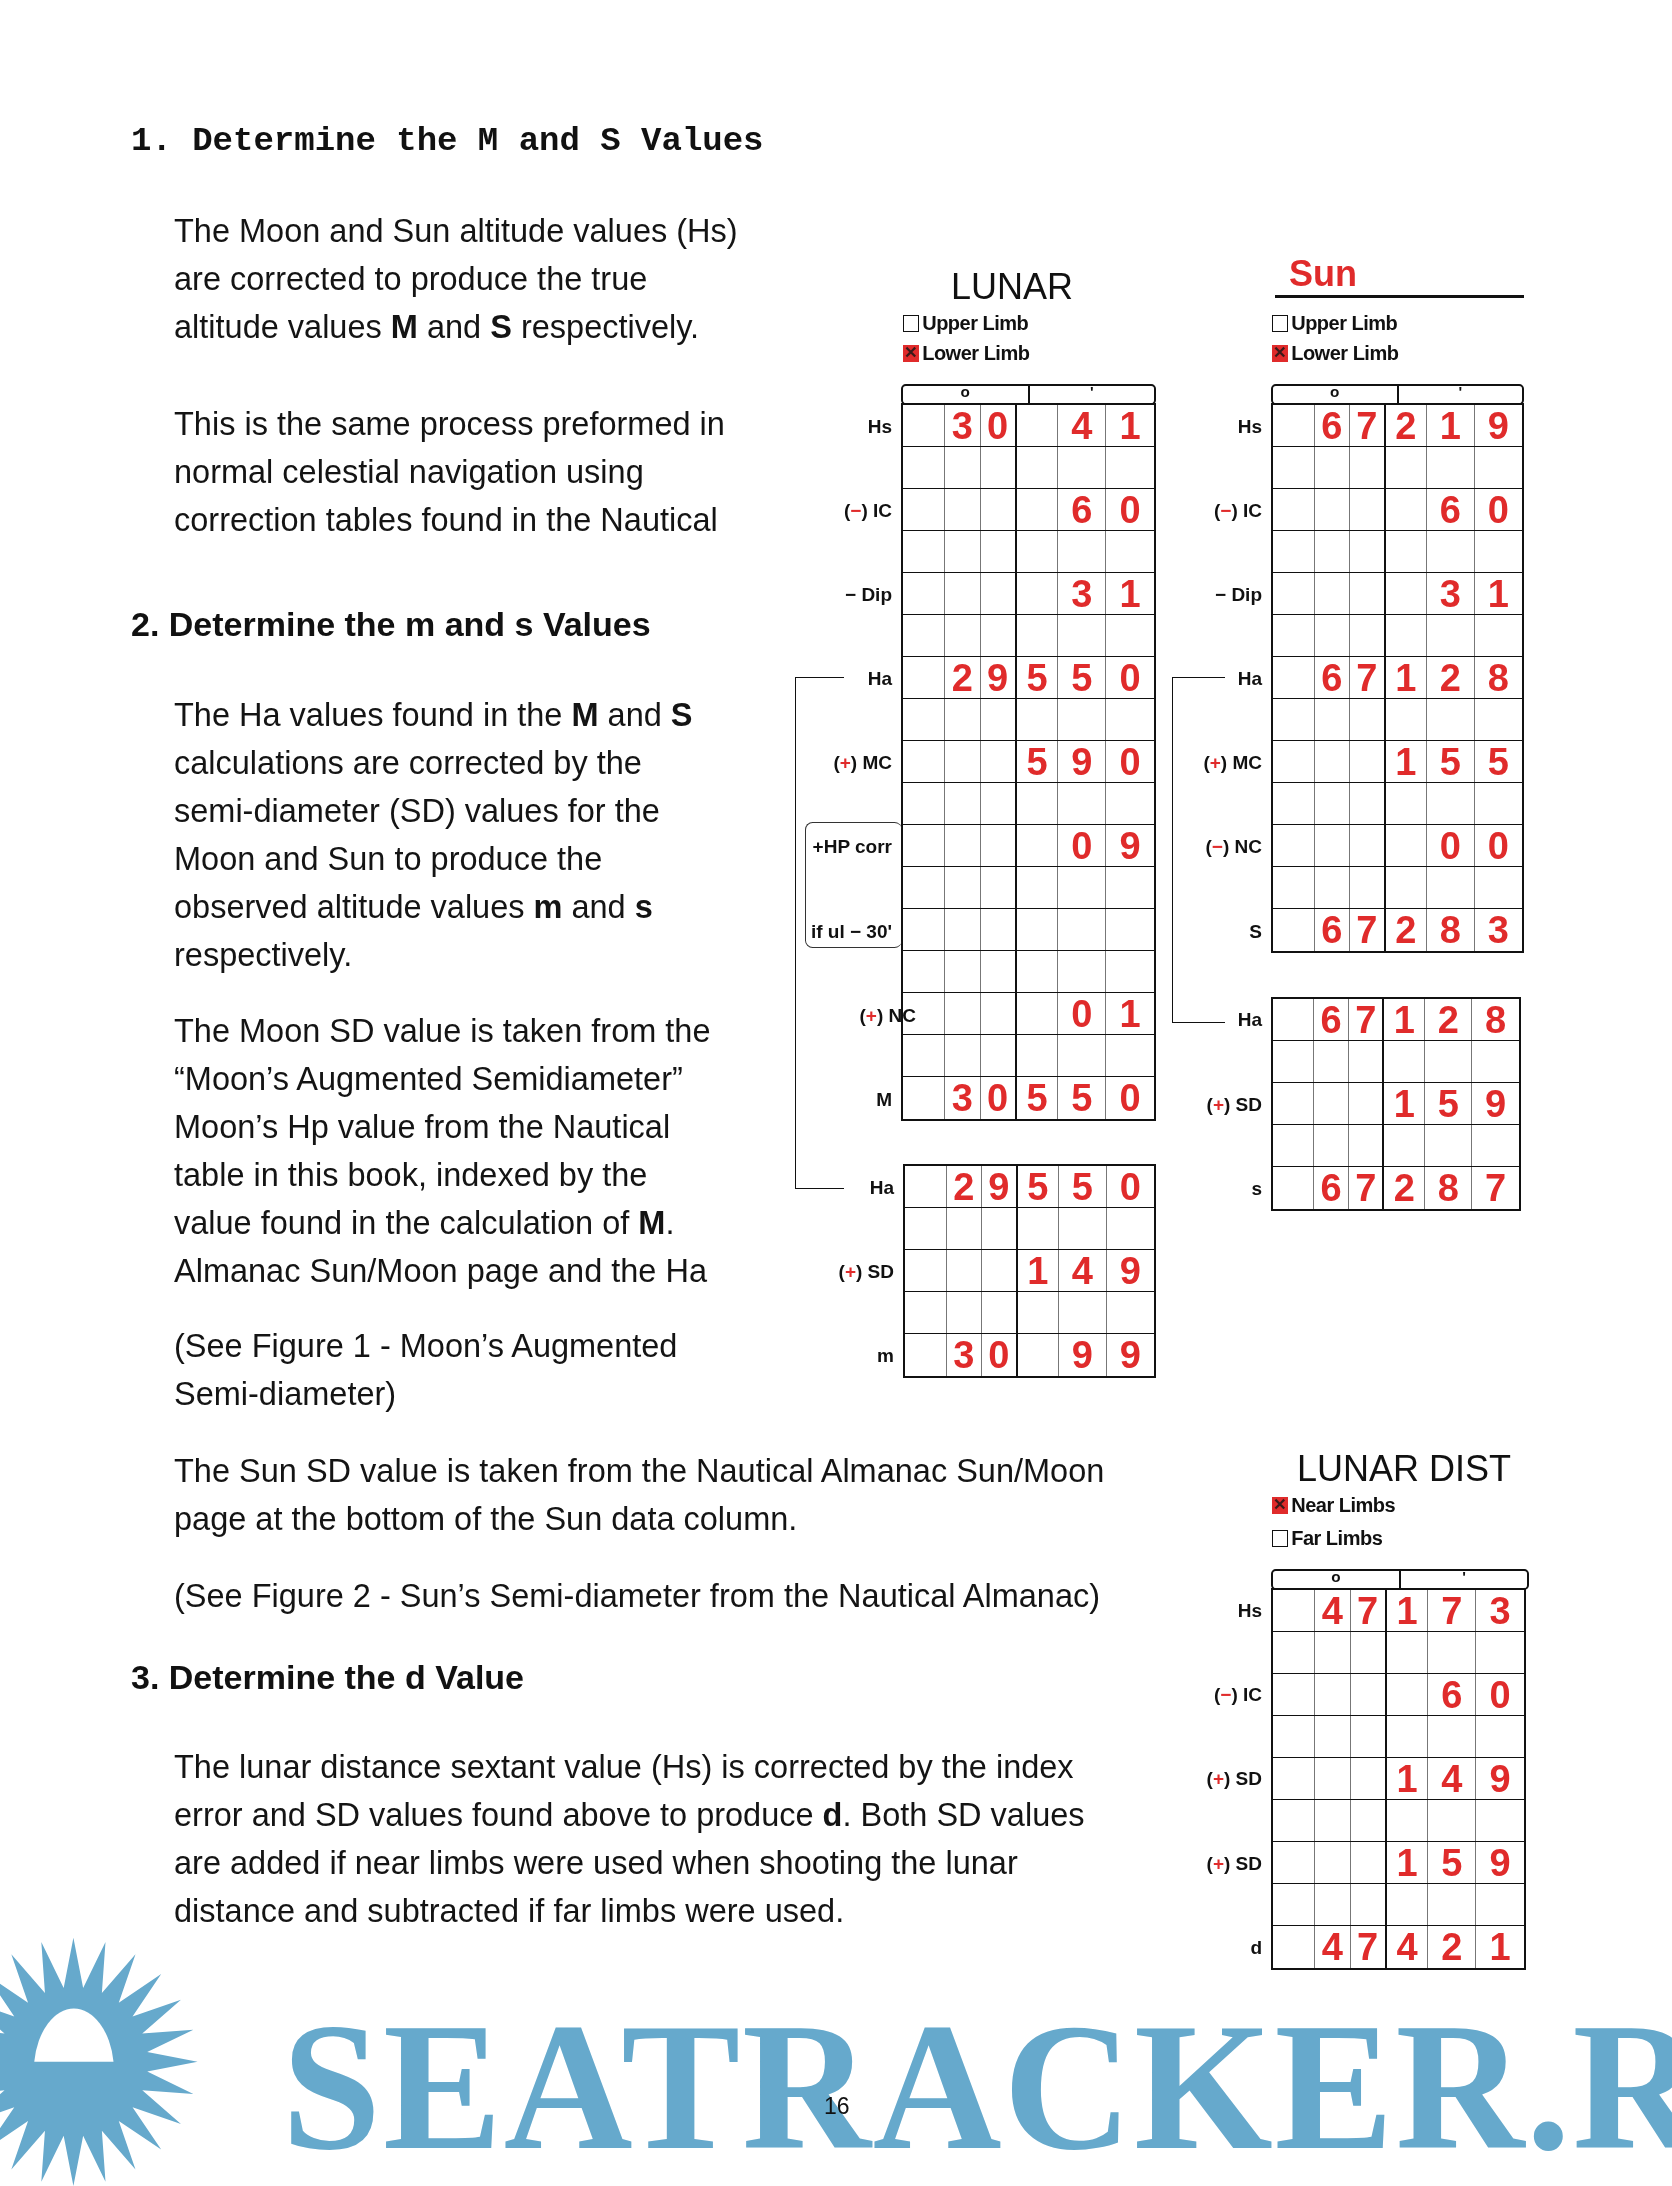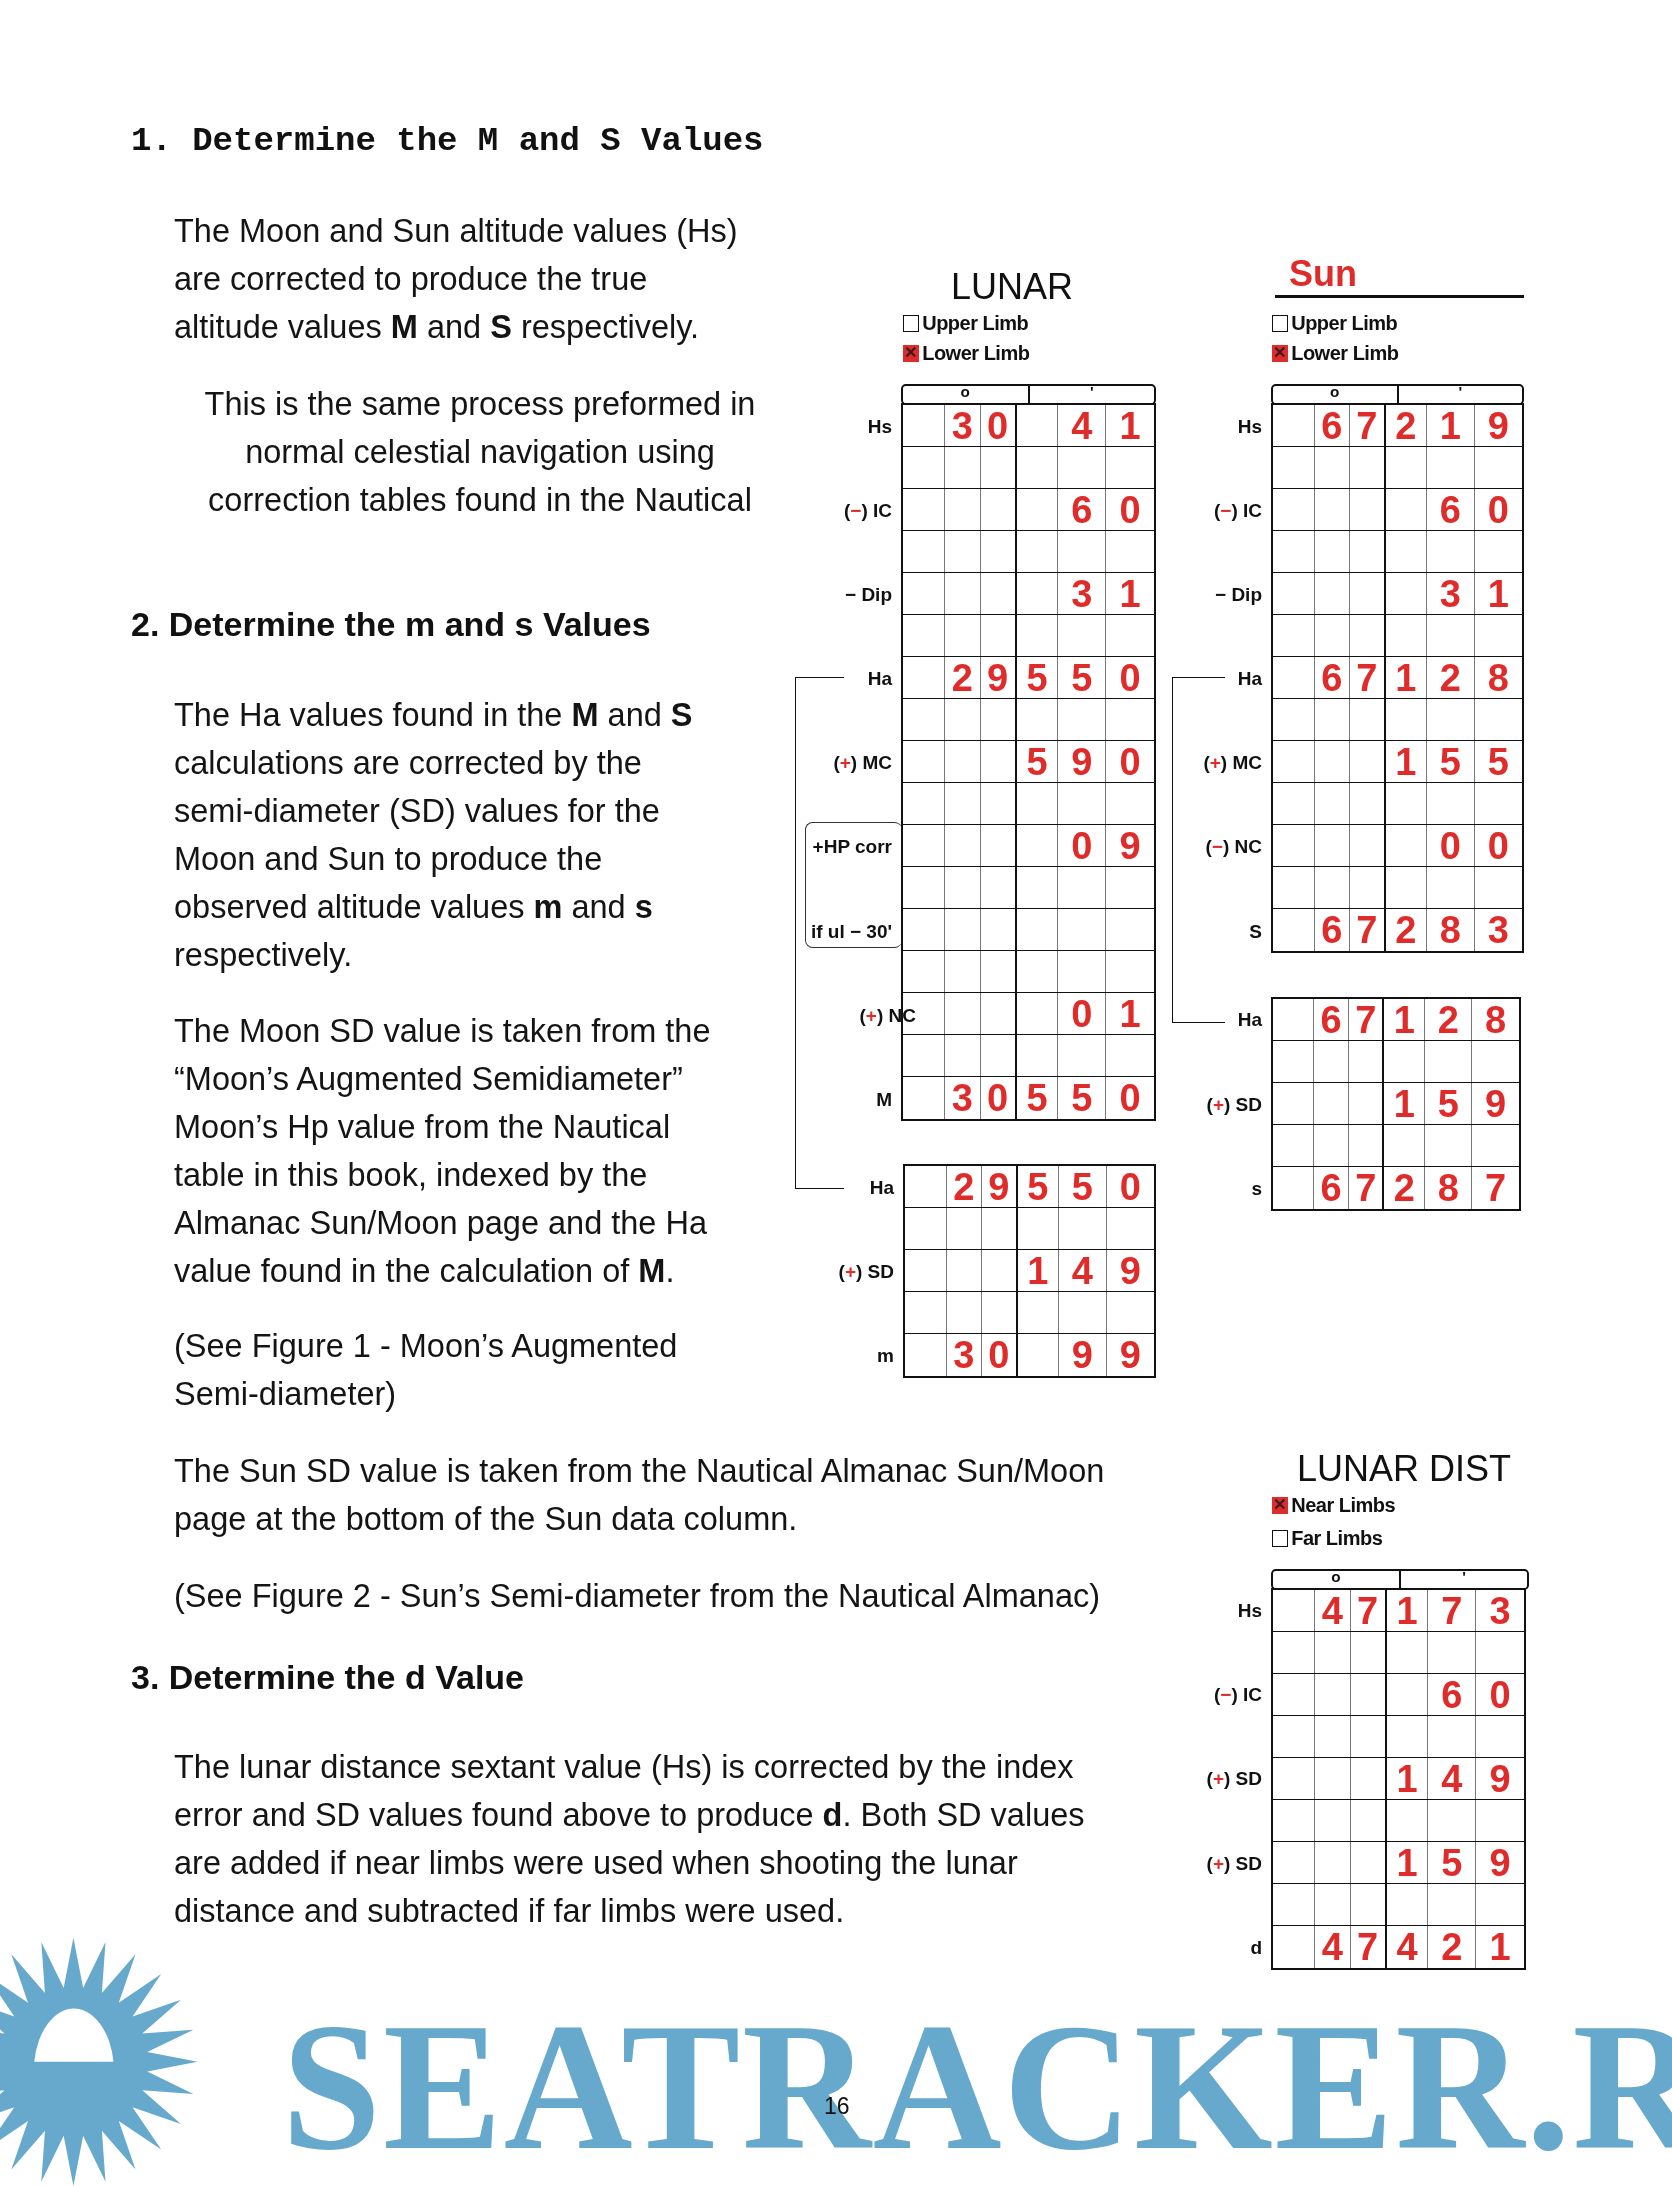--- a/index.html
+++ b/index.html
@@ -37,21 +37,21 @@
 <body>
 
 <div class="h" style="top:122px;font-family:Liberation Mono, monospace;">1. Determine the M and S Values</div>
 
 <div class="txt" style="top:207px;width:612px;">
   <div>The Moon and Sun altitude values (Hs)</div>
   <div>are corrected to produce the true</div>
   <div><span>altitude values </span><b>M</b><span> and </span><b>S</b><span> respectively.</span></div>
 </div>
 
-<div class="txt" style="top:380px;width:612px;text-align:center;">
+<div class="txt" style="top:400px;width:612px;">
   <div>This is the same process preformed in</div>
   <div>normal celestial navigation using</div>
   <div>correction tables found in the Nautical</div>
 </div>
 
 <div class="h" style="top:605px;">2.  Determine the m and s Values</div>
 
 <div class="txt" style="top:691px;width:612px;">
   <div><span>The Ha values found in the </span><b>M</b><span> and </span><b>S</b></div>
   <div>calculations are corrected by the</div>
@@ -59,22 +59,22 @@
   <div>Moon and Sun to produce the</div>
   <div><span>observed altitude values </span><b>m</b><span> and </span><b>s</b></div>
   <div>respectively.</div>
 </div>
 
 <div class="txt" style="top:1007px;width:612px;">
   <div>The Moon SD value is taken from the</div>
   <div>“Moon’s Augmented Semidiameter”</div>
   <div>Moon’s Hp value from the Nautical</div>
   <div>table in this book, indexed by the</div>
+  <div><span>value found in the calculation of </span><b>M</b><span>.</span></div>
   <div>Almanac Sun/Moon page and the Ha</div>
-  <div><span>value found in the calculation of </span><b>M</b><span>.</span></div>
 </div>
 
 <div class="txt" style="top:1322px;width:612px;">
   <div>(See Figure 1 - Moon’s Augmented</div>
   <div>Semi-diameter)</div>
 </div>
 
 <div class="txt" style="top:1447px;width:1051px;">
   <div>The Sun SD value is taken from the Nautical Almanac Sun/Moon</div>
   <div>page at the bottom of the Sun data column.</div>

